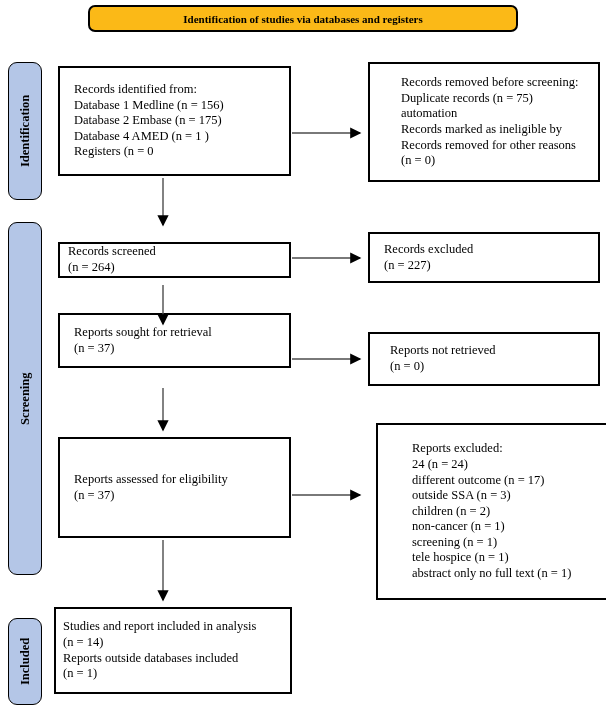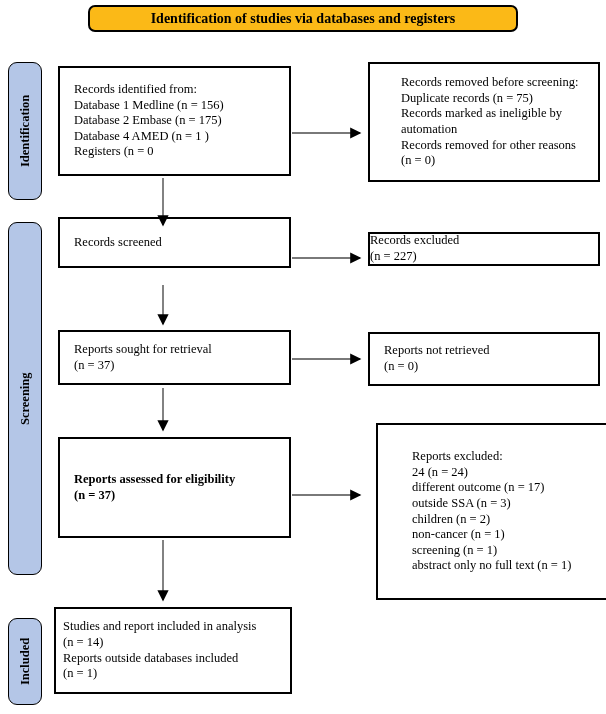--- a/index.html
+++ b/index.html
@@ -7,45 +7,45 @@
   body {
     width: 606px; height: 714px;
     position: relative;
     font-family: "Liberation Serif", "DejaVu Serif", serif;
     color: #000;
   }
   .banner {
     position: absolute; left: 88px; top: 5px; width: 430px; height: 27px;
     background: #FBB917; border: 2px solid #000; border-radius: 7px;
     display: flex; align-items: center; justify-content: center;
-    font-weight: bold; font-size: 14px;
+    font-weight: bold; font-size: 11px;
   }
   .stage {
     position: absolute; left: 8px; width: 34px;
     background: #B4C6E7; border: 1.5px solid #000; border-radius: 9px;
     display: flex; align-items: center; justify-content: center;
     writing-mode: vertical-rl; transform: rotate(180deg);
     font-weight: bold; font-size: 12.5px;
   }
   #stage-identification { top: 62px;  height: 138px; }
   #stage-screening      { top: 222px; height: 353px; }
   #stage-included       { top: 618px; height: 87px;  }
   .box {
     position: absolute; background: #fff; border: 2.5px solid #000;
     font-size: 12.5px; line-height: 15.6px;
     display: flex; flex-direction: column; justify-content: center;
   }
   .box.right { border-width: 2px; }
   #box-identified      { left: 58px;  top: 66px;  width: 233px; height: 110px; padding-left: 14px; }
   #box-removed         { left: 368px; top: 62px;  width: 232px; height: 120px; padding-left: 31px; padding-right: 6px; }
-  #box-screened        { left: 58px;  top: 217px; width: 233px; height: 51px;  padding-left: 14px; }
-  #box-rec-excluded    { left: 368px; top: 232px; width: 232px; height: 34px;  }
-  #box-sought          { left: 58px;  top: 330px; width: 233px; height: 55px;  padding-left: 14px; }
-  #box-not-retrieved   { left: 368px; top: 332px; width: 232px; height: 54px;  padding-left: 14px; }
-  #box-assessed        { left: 58px;  top: 437px; width: 233px; height: 101px; padding-left: 14px; font-weight: bold; }
+  #box-screened        { left: 58px;  top: 242px; width: 233px; height: 36px;  padding-left: 8px; }
+  #box-rec-excluded    { left: 368px; top: 232px; width: 232px; height: 51px;  padding-left: 14px; }
+  #box-sought          { left: 58px;  top: 313px; width: 233px; height: 55px;  padding-left: 14px; }
+  #box-not-retrieved   { left: 368px; top: 332px; width: 232px; height: 54px;  padding-left: 20px; }
+  #box-assessed        { left: 58px;  top: 437px; width: 233px; height: 101px; padding-left: 14px; }
   #box-rep-excluded    { left: 376px; top: 423px; width: 232px; height: 177px; padding-left: 34px; padding-right: 20px; }
   #box-included        { left: 54px;  top: 607px; width: 238px; height: 87px;  padding-left: 7px; }
   svg.connectors { position: absolute; left: 0; top: 0; pointer-events: none; }
 </style>
 </head>
 <body>
 
 <div class="banner">Identification of studies via databases and registers</div>
 
 <div class="stage" id="stage-identification">Identification</div>
@@ -55,28 +55,29 @@
 <div class="box" id="box-identified">
     <div>Records identified from:</div>
     <div>Database 1 Medline (n = 156)</div>
     <div>Database 2 Embase (n = 175)</div>
     <div>Database 4 AMED (n = 1 )</div>
     <div>Registers (n = 0</div>
   </div>
 <div class="box right" id="box-removed">
     <div>Records removed before screening:</div>
     <div>Duplicate records (n = 75)</div>
+    <div>automation</div>
     <div>Records marked as ineligible by</div>
-    <div>automation</div>
     <div>Records removed for other reasons</div>
     <div>(n = 0)</div>
   </div>
 
 <div class="box" id="box-screened">
     <div>Records screened</div>
+    <div>(n = 264)</div>
   </div>
 <div class="box right" id="box-rec-excluded">
     <div>Records excluded</div>
     <div>(n = 227)</div>
   </div>
 
 <div class="box" id="box-sought">
     <div>Reports sought for retrieval</div>
     <div>(n = 37)</div>
   </div>
@@ -90,20 +91,21 @@
     <div>(n = 37)</div>
   </div>
 <div class="box right" id="box-rep-excluded">
     <div>Reports excluded:</div>
     <div>24 (n = 24)</div>
     <div>different outcome (n = 17)</div>
     <div>outside SSA (n = 3)</div>
     <div>children (n = 2)</div>
     <div>non-cancer (n = 1)</div>
     <div>screening (n = 1)</div>
+    <div>tele hospice (n = 1)</div>
     <div>abstract only no full text (n = 1)</div>
   </div>
 
 <div class="box" id="box-included">
     <div>Studies and report included in analysis</div>
     <div>(n = 14)</div>
     <div>Reports outside databases included</div>
     <div>(n = 1)</div>
   </div>
 

